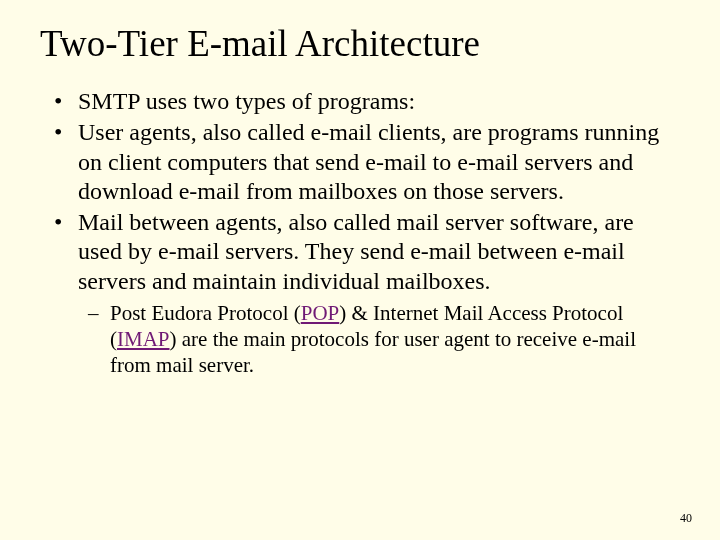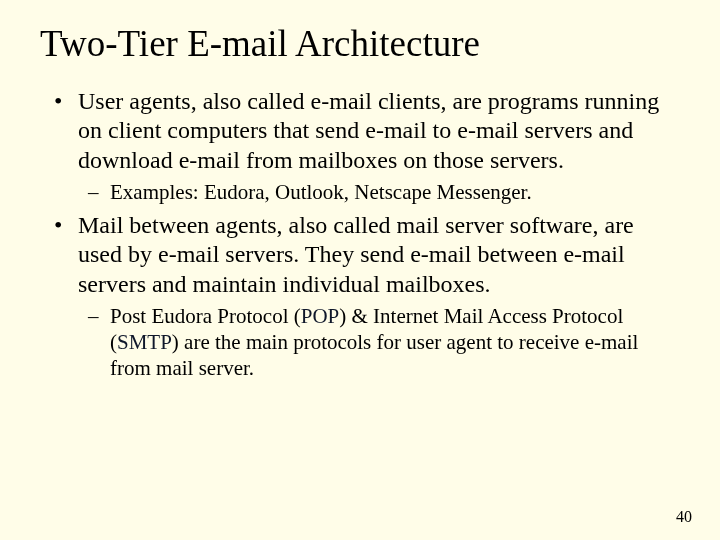--- a/index.html
+++ b/index.html
@@ -52,46 +52,45 @@
     }
     ul.sub > li::before {
       content: "–";
       position: absolute;
       left: -22px;
       top: 0;
     }
     .ul-term {
     }
     .link {
-      color: #0f172a;
+      color: #701a75;
+      text-decoration: underline;
     }
     .page-num {
       position: absolute;
       bottom: 14px;
       right: 28px;
-      font-size: 16px;
+      font-size: 12px;
     }
   </style>
 </head>
 <body>
 
 <h1 class="title">Two-Tier E-mail Architecture</h1>
 
 <ul class="main">
   <li>
+    <span>SMTP uses two types of programs:</span>
+  </li>
+  <li>
     <span class="ul-term">User agents</span><span>, also called e-mail clients, are programs running on client computers that send e-mail to e-mail servers and download e-mail from mailboxes on those servers.</span>
-    <ul class="sub">
-      <li>
-        <span>Examples: Eudora, Outlook, Netscape Messenger.</span>
-      </li>
-    </ul>
   </li>
   <li>
     <span class="ul-term">Mail between agents</span><span>, also called mail server software, are used by e-mail servers. They send e-mail between e-mail servers and maintain individual mailboxes.</span>
     <ul class="sub">
       <li>
-        <span>Post Eudora Protocol (</span><span class="link">POP</span><span>) &amp; Internet Mail Access Protocol (</span><span class="link">SMTP</span><span>) are the main protocols for user agent to receive e-mail from mail server.</span>
+        <span>Post Eudora Protocol (</span><span class="link">POP</span><span>) &amp; Internet Mail Access Protocol (</span><span class="link">IMAP</span><span>) are the main protocols for user agent to receive e-mail from mail server.</span>
       </li>
     </ul>
   </li>
 </ul>
 
 <div class="page-num">40</div>
 
 </body></html>

